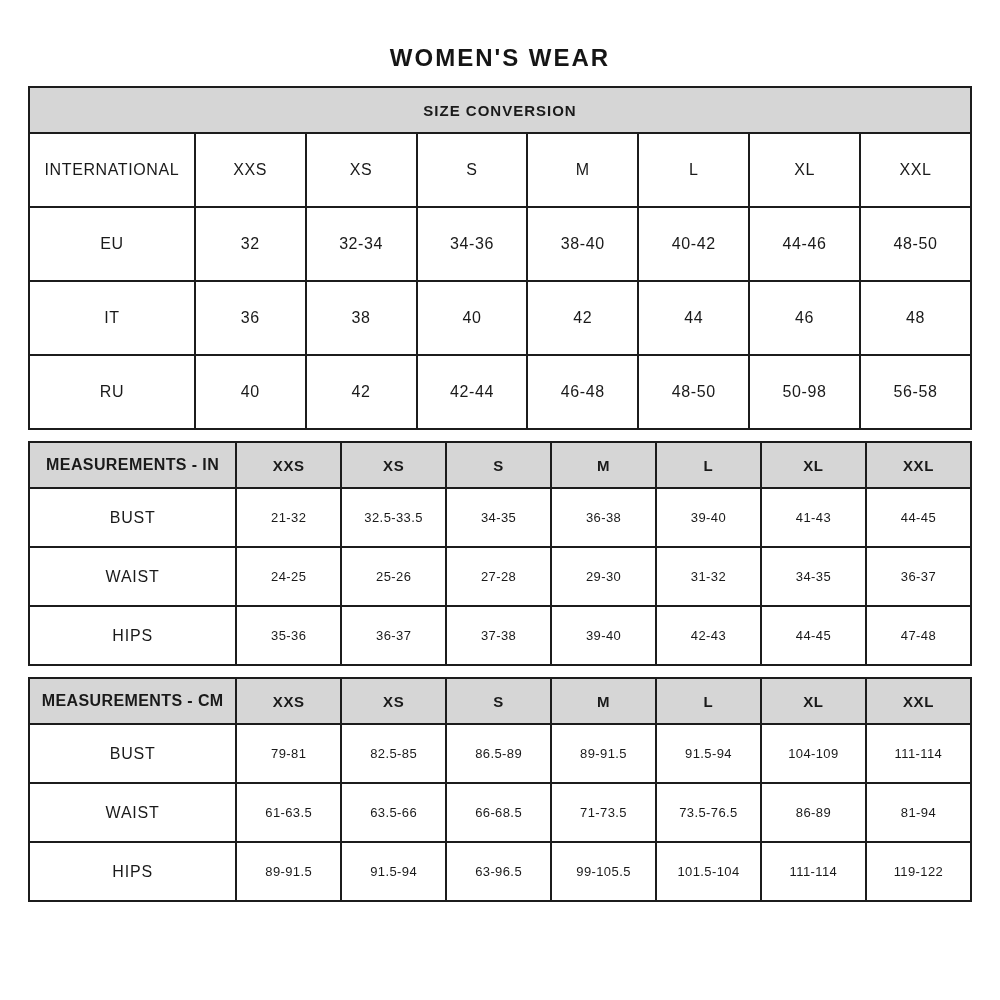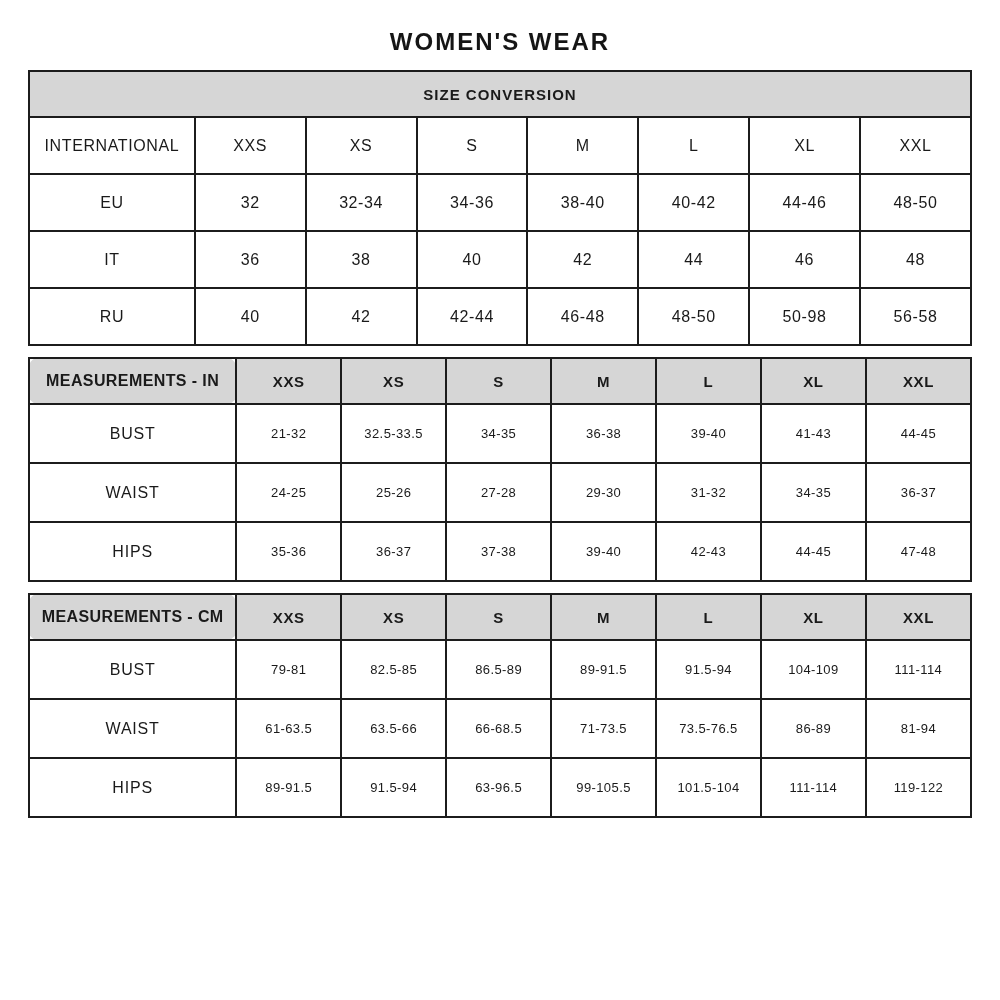--- a/index.html
+++ b/index.html
@@ -3,21 +3,21 @@
 <meta charset="utf-8">
 <style>
   * { box-sizing: border-box; }
   html, body {
     margin: 0; padding: 0;
     width: 1000px; height: 1000px;
     background: #ffffff;
     font-family: "Liberation Sans", sans-serif;
     color: #1a1a1a;
   }
-  .page { padding: 22px 28px 0 28px; }
+  .page { padding: 22px 28px 0 28px; margin-top: 16px; }
   .page-title {
     text-align: center;
     font-size: 24px;
     font-weight: 700;
     letter-spacing: 2px;
     margin: 6px 0 14px 0;
     color: #151515;
   }
   table {
     width: 100%;
@@ -34,30 +34,30 @@
   }
   .gap { height: 11px; }
   
   .t1 .ghead {
     background: #d6d6d6;
     font-weight: 700;
     font-size: 15px;
     letter-spacing: 1px;
     height: 46px;
   }
-  .t1 td { height: 57px; font-size: 16px; letter-spacing: 0.6px; }
+  .t1 td { height: 74px; font-size: 16px; letter-spacing: 0.6px; }
   
   .tm .ghead {
     background: #d6d6d6;
     font-weight: 700;
     height: 46px;
     font-size: 15px;
     letter-spacing: 0.6px;
   }
-  .tm .ghead.glabel { font-size: 16px; letter-spacing: 0.4px; border-radius: 9px; }
+  .tm .ghead.glabel { font-size: 16px; letter-spacing: 0.4px; }
   .tm td { height: 59px; }
   .tm .rlabel { font-size: 16px; letter-spacing: 0.8px; border-radius: 10px; }
   .tm .val { font-size: 13px; letter-spacing: 0.4px; }
 </style>
 </head>
 <body>
 
 <div class="page">
 
   <div class="page-title">WOMEN'S WEAR</div>

